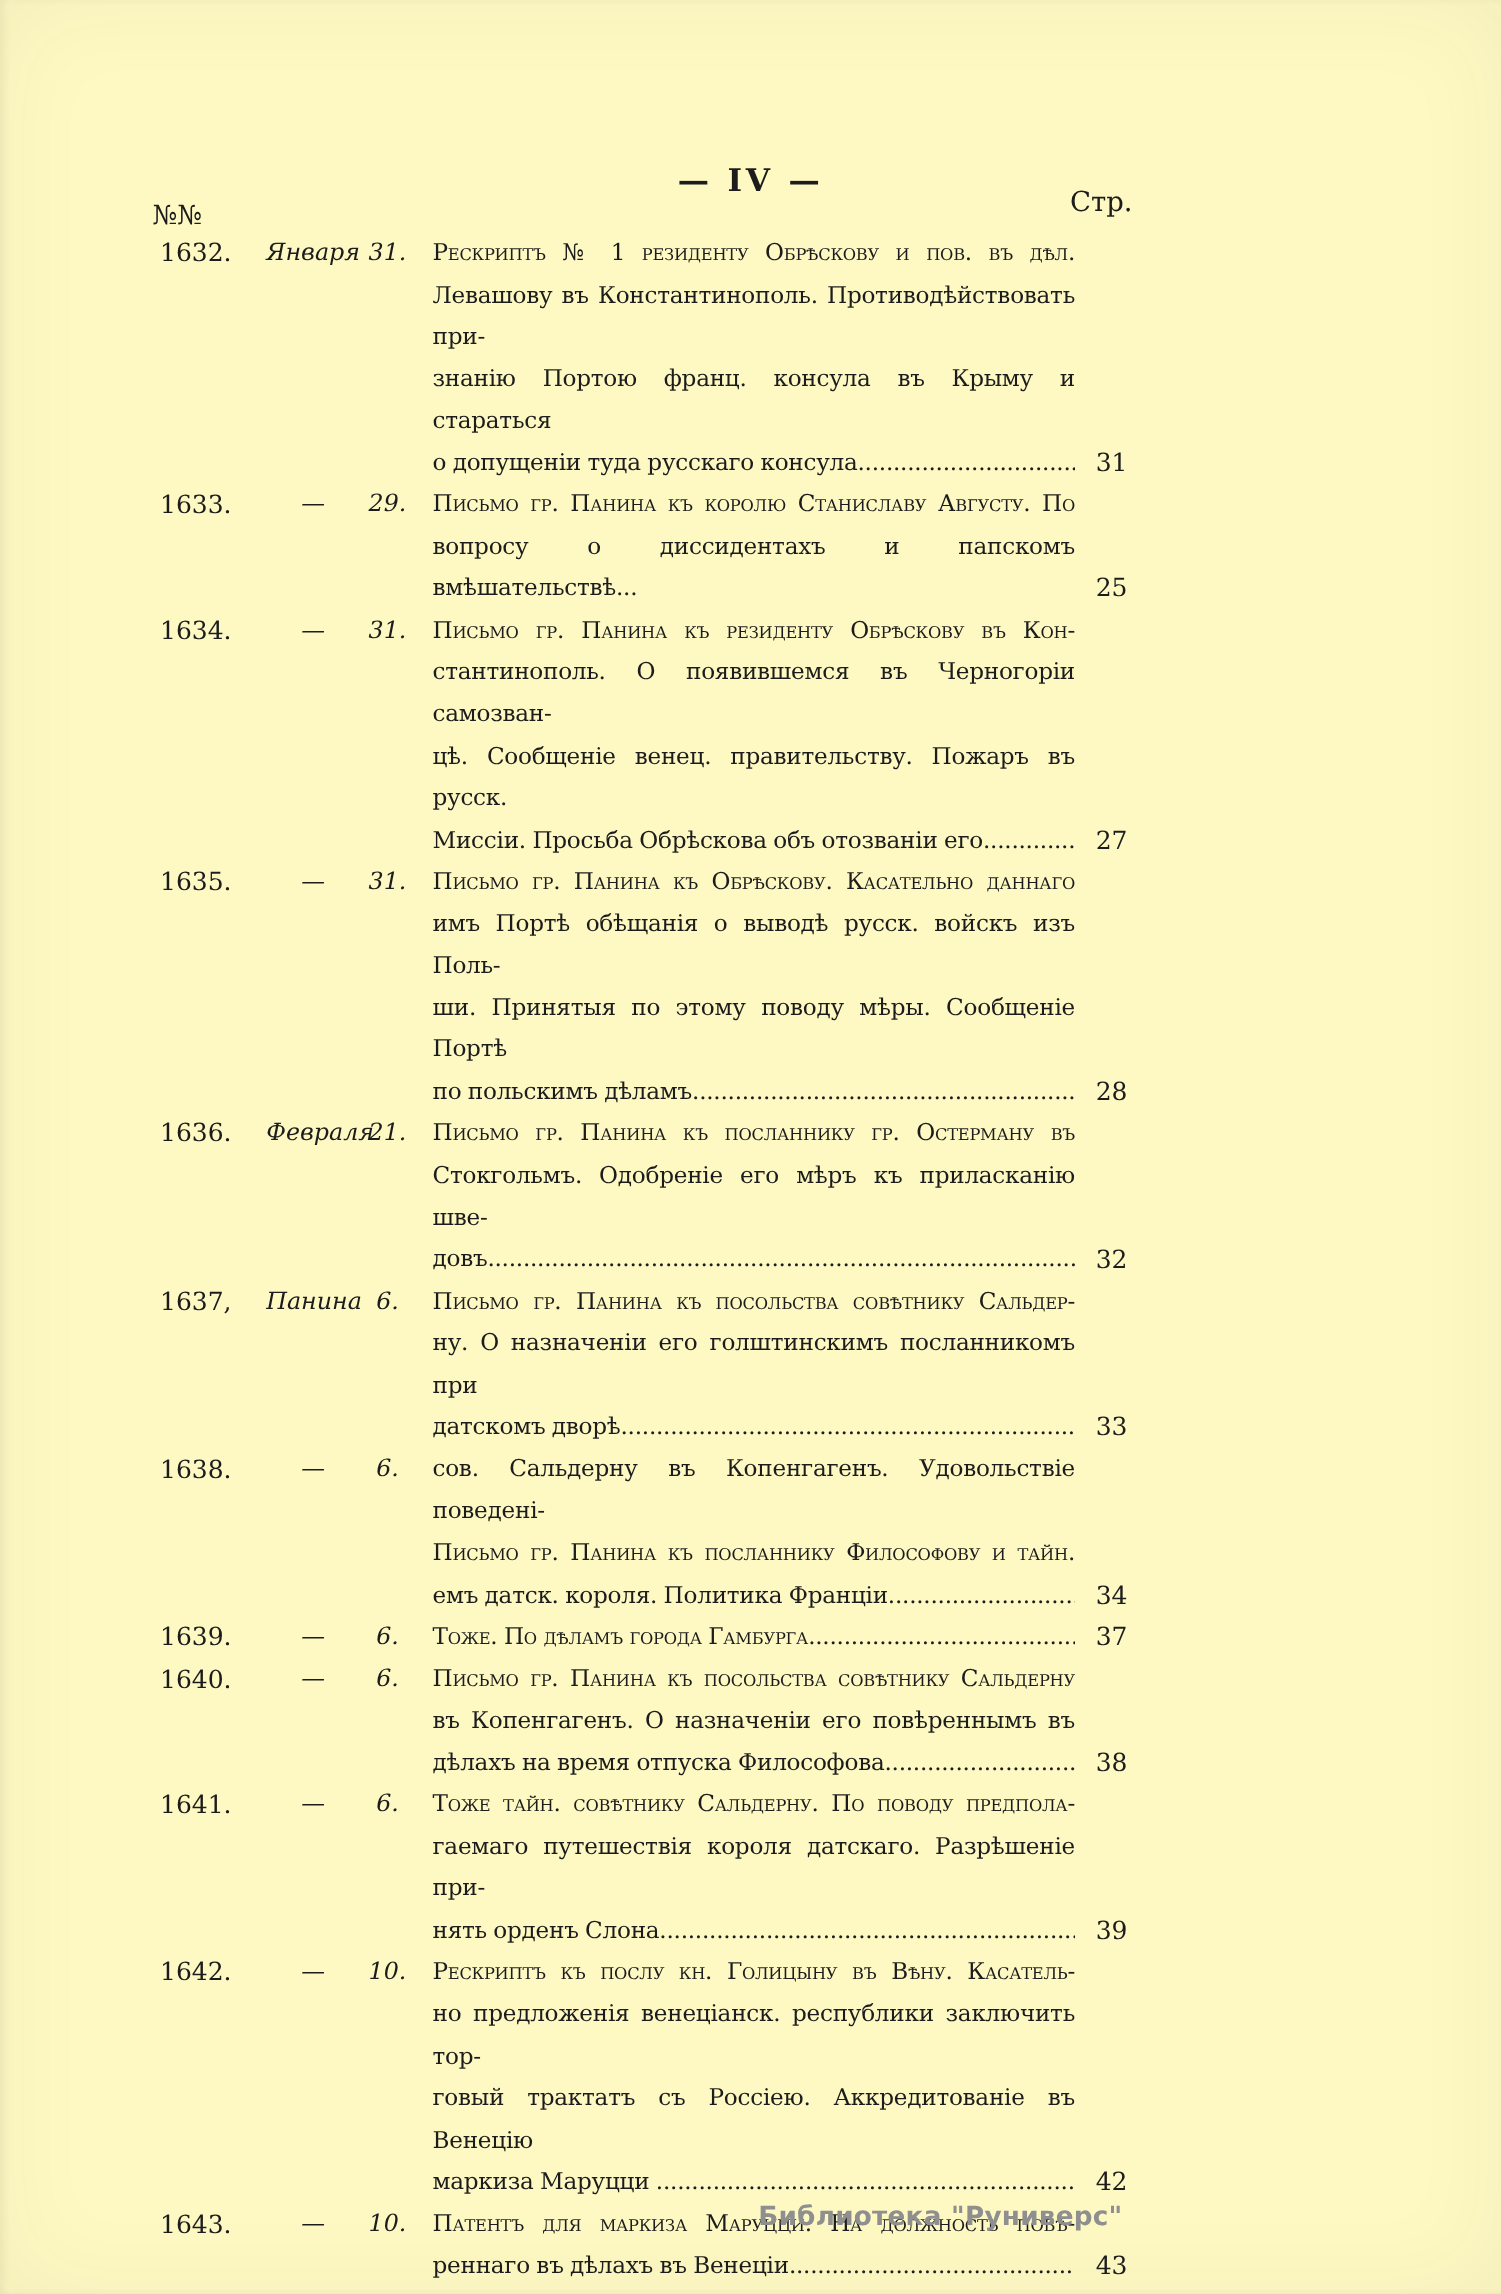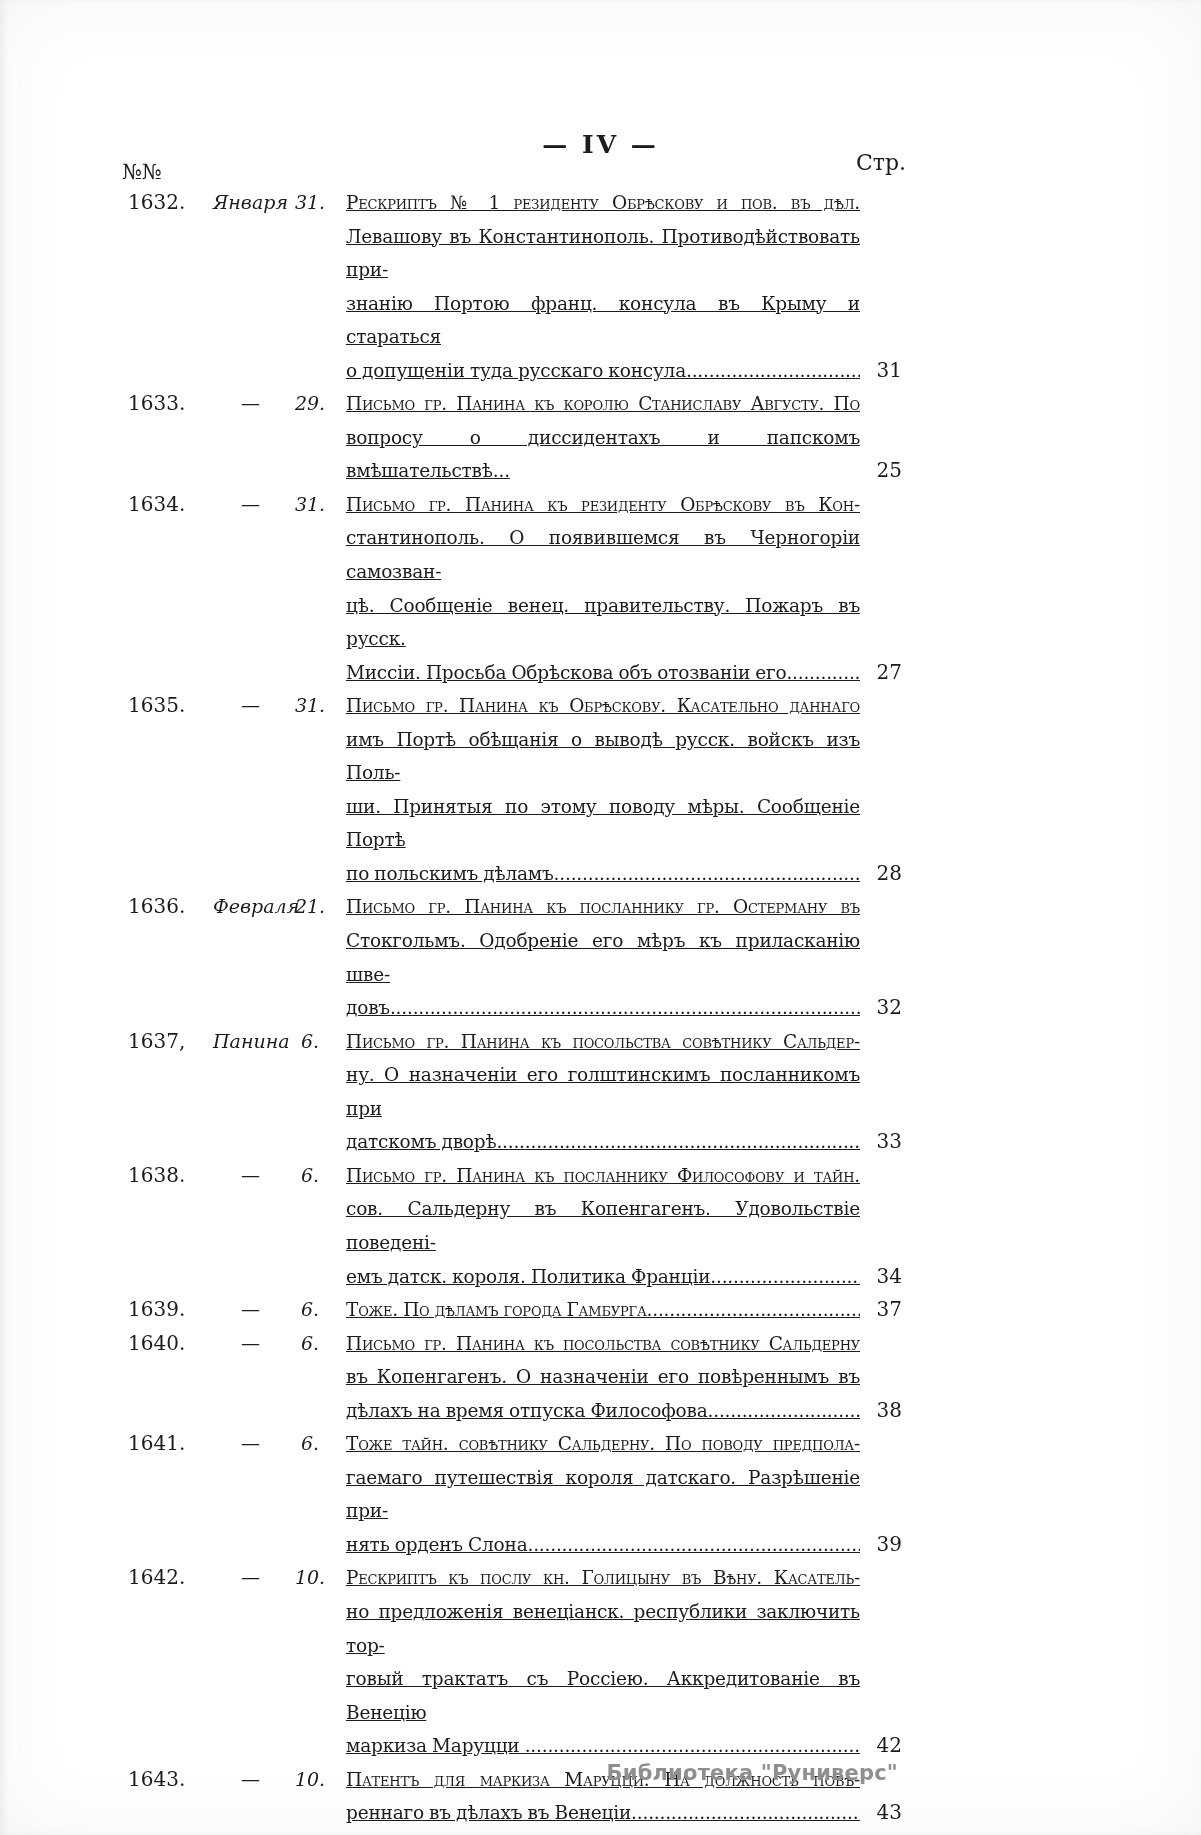--- a/index.html
+++ b/index.html
@@ -1,40 +1,40 @@
 <!DOCTYPE html>
 <html><head>
 <meta charset="utf-8">
 <style>
   html,body{margin:0;padding:0;background:#e7e7e4;}
   .page{
     position:relative;
     width:1201px;height:1835px;
     margin:0 auto;
-    background:#ffffff;
+    background:#fef9c3;
     box-shadow:inset 0 0 80px rgba(60,60,50,0.05), inset 4px 0 6px rgba(0,0,0,0.05);
     font-family:"DejaVu Serif","Liberation Serif",serif;
     color:#1c1c1c;
     overflow:hidden;
   }
   .roman{
     position:absolute;top:130px;left:0;width:100%;
     text-align:center;font-size:25px;letter-spacing:3px;font-weight:bold;
   }
   .lbl-nn{position:absolute;top:160px;left:122px;font-size:21px;}
   .lbl-str{position:absolute;top:150px;left:856px;font-size:22px;}
   .toc{position:absolute;top:186px;left:128px;width:774px;}
   .entry{display:grid;grid-template-columns:72px 88px 48px 524px 42px;}
   .c-num{font-size:20px;line-height:33.55px;text-align:left;}
   .c-month{font-size:19px;line-height:33.55px;font-style:italic;text-align:center;margin-left:13px;}
   .c-day{font-size:19px;line-height:33.55px;font-style:italic;text-align:center;padding-right:4px;}
   .c-text{padding-left:10px;box-sizing:border-box;overflow:hidden;}
   .line{
     font-size:18.5px;line-height:33.55px;letter-spacing:-0.2px;word-spacing:-0.5px;
-    text-align:justify;text-align-last:justify;white-space:normal;text-decoration:underline;
+    text-align:justify;text-align-last:justify;white-space:normal;
   }
   .line.sc{font-variant:small-caps;}
   .line.dots{text-align:left;text-align-last:left;white-space:nowrap;}
   .c-page{
     font-size:20px;line-height:33.55px;
     display:flex;align-items:flex-end;justify-content:flex-end;
   }
   .watermark{
     position:absolute;top:1761px;right:303px;
     font-family:"DejaVu Sans","Liberation Sans",sans-serif;
@@ -115,22 +115,22 @@
           <div class="line">ну. О назначеніи его голштинскимъ посланникомъ при</div>
           <div class="line dots">датскомъ дворѣ...........................................................................</div>
         </div>
         <div class="c-page">33</div>
       </div>
       <div class="entry">
         <div class="c-num">1638.</div>
         <div class="c-month">—</div>
         <div class="c-day">6.</div>
         <div class="c-text">
+          <div class="line">сов. Сальдерну въ Копенгагенъ. Удовольствіе поведені-</div>
           <div class="line sc">Письмо гр. Панина къ посланнику Философову и тайн.</div>
-          <div class="line">сов. Сальдерну въ Копенгагенъ. Удовольствіе поведені-</div>
           <div class="line dots">емъ датск. короля. Политика Франціи.......................................</div>
         </div>
         <div class="c-page">34</div>
       </div>
       <div class="entry">
         <div class="c-num">1639.</div>
         <div class="c-month">—</div>
         <div class="c-day">6.</div>
         <div class="c-text">
           <div class="line sc dots">Тоже. По дѣламъ города Гамбурга...........................................</div>

